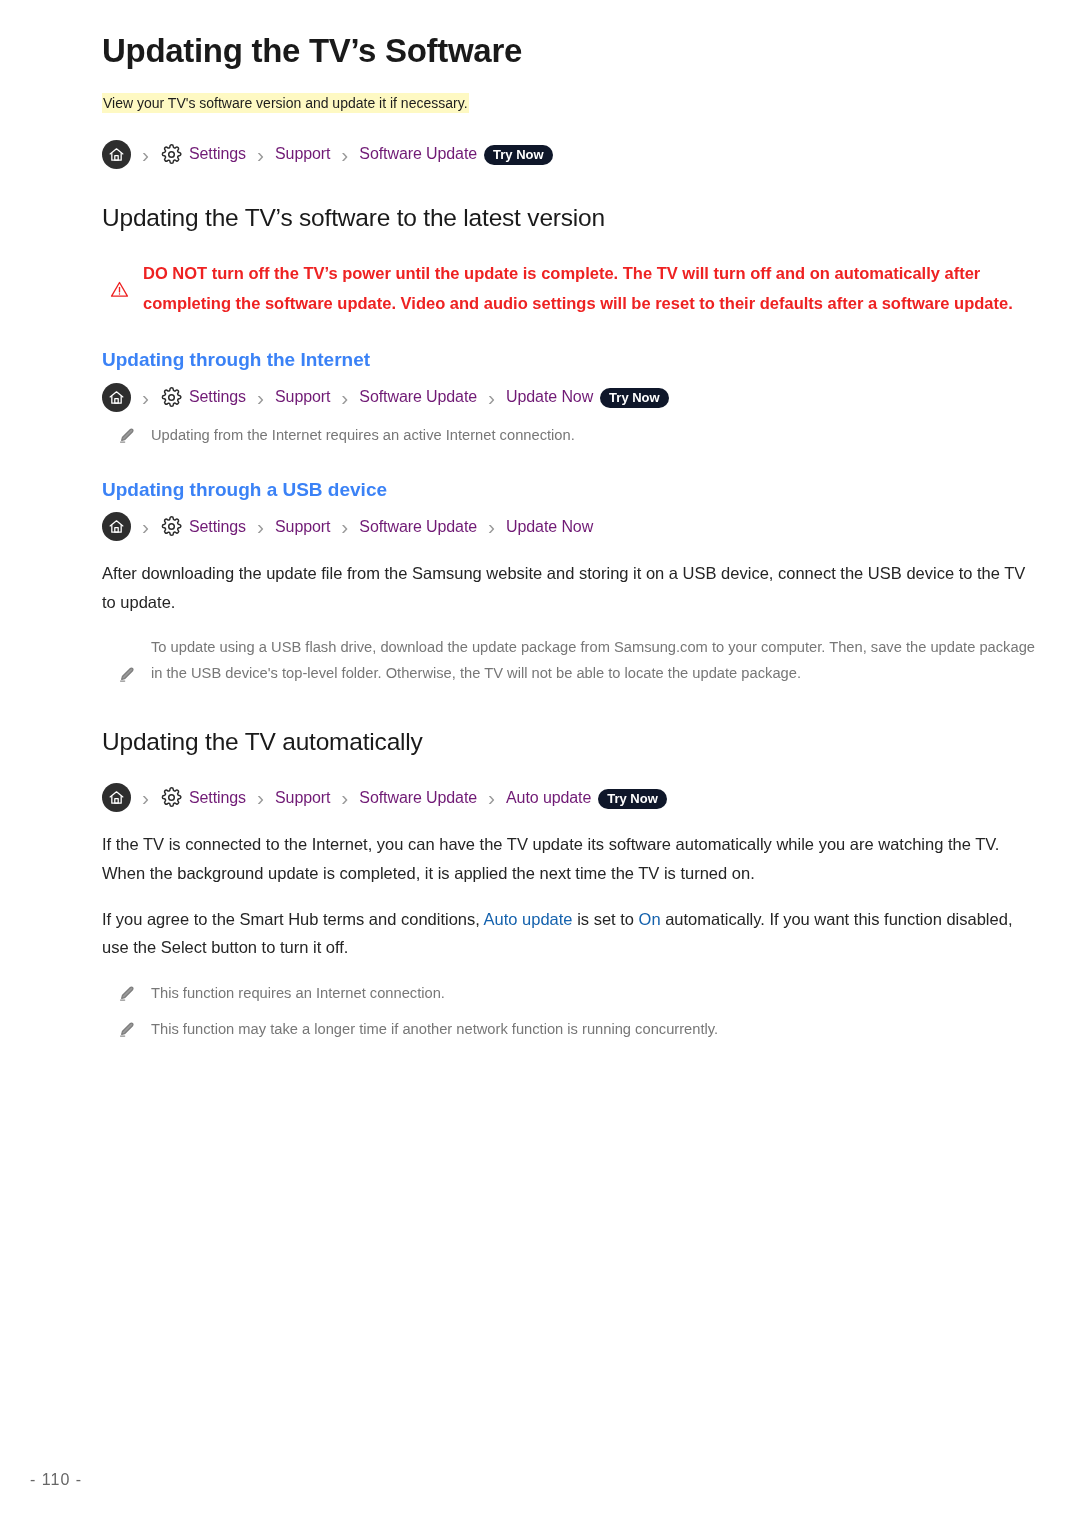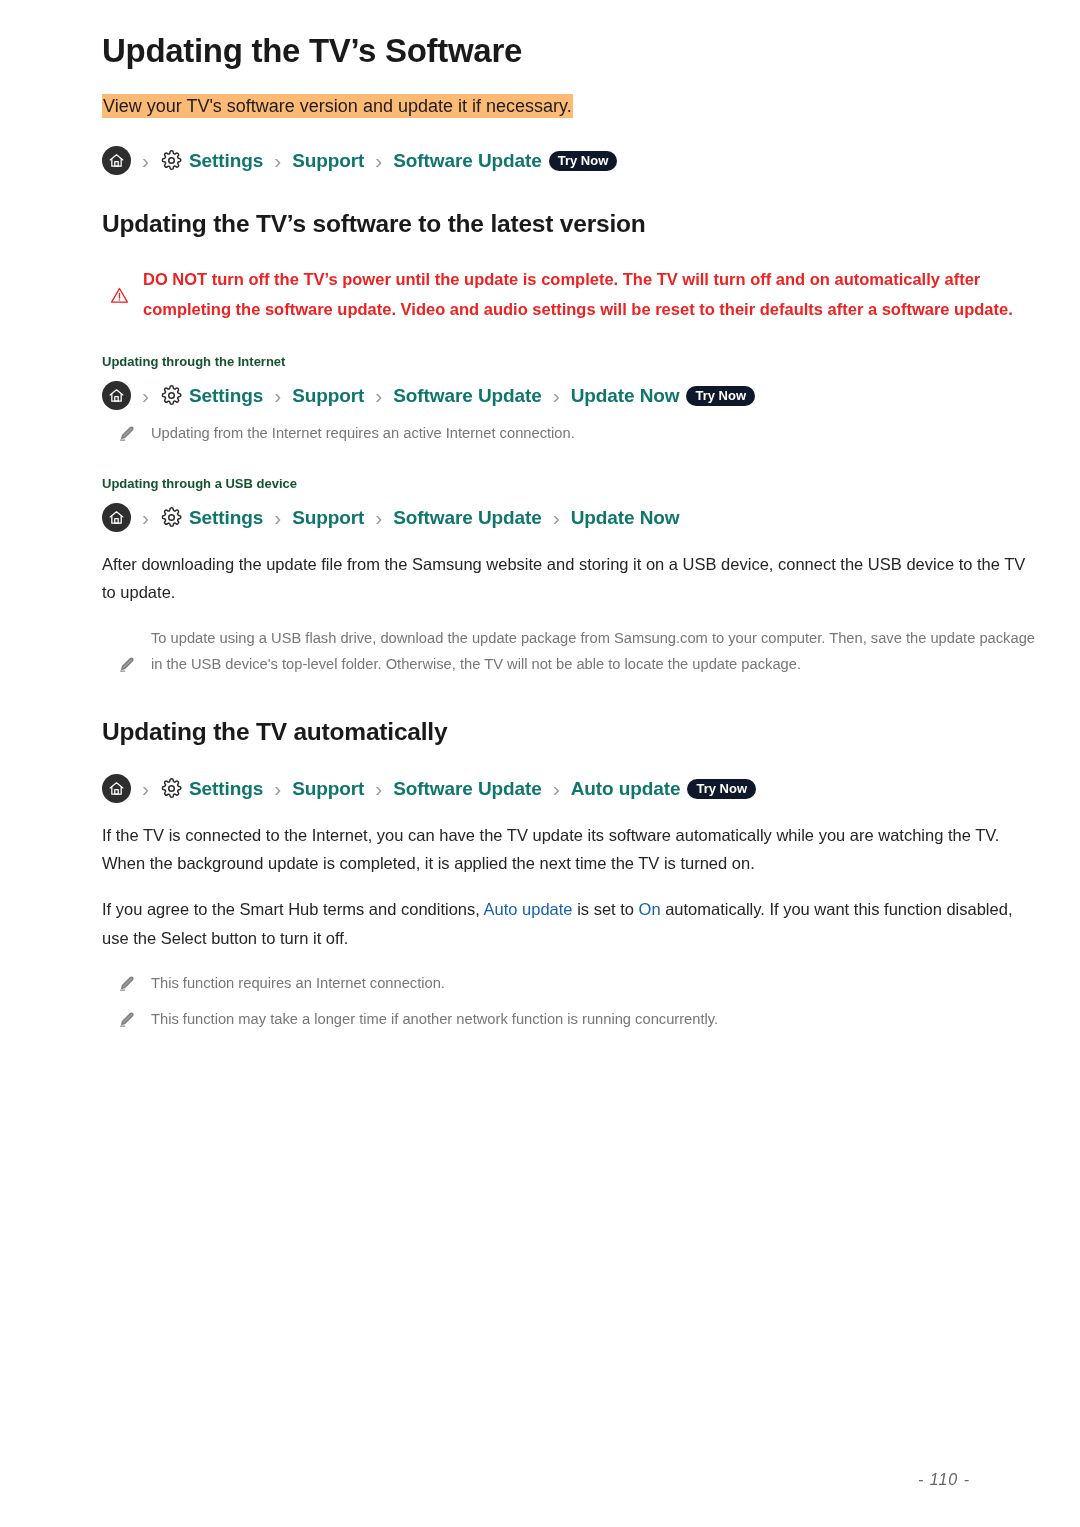--- a/index.html
+++ b/index.html
@@ -26,39 +26,39 @@
     font-size: 33px;
     font-weight: 700;
     color: #1a1a1a;
     letter-spacing: -0.3px;
     margin: 0 0 22px 0;
     line-height: 1.2;
   }
   .subtitle-wrap { margin: 0 0 26px 0; }
   .subtitle {
     display: inline;
-    font-size: 18px;
+    font-size: 14px;
     color: #1d1d1d;
-    background: #fdba74;
+    background: #fef9c3;
     line-height: 1.5;
     padding: 2px 1px;
   }
   .h2 {
     font-size: 24.5px;
-    font-weight: 700;
+    font-weight: 400;
     color: #1a1a1a;
     margin: 34px 0 26px 0;
     letter-spacing: -0.2px;
     line-height: 1.25;
   }
   .h2.tight { margin-top: 40px; }
   .h3 {
-    font-size: 13px;
+    font-size: 19px;
     font-weight: 700;
-    color: #14532d;
+    color: #3b82f6;
     margin: 30px 0 10px 0;
     line-height: 1.3;
   }
 
   
   .breadcrumb {
     display: flex;
     align-items: center;
     flex-wrap: wrap;
     gap: 0px;
@@ -84,23 +84,23 @@
   }
   .bc-gear {
     display: inline-flex;
     align-items: center;
     justify-content: center;
     width: 22px; height: 22px;
     margin-right: 7px;
     flex: 0 0 auto;
   }
   .bc-link {
-    color: #0f766e;
-    font-size: 19px;
-    font-weight: 700;
+    color: #701a75;
+    font-size: 16px;
+    font-weight: 400;
     white-space: nowrap;
     letter-spacing: -0.1px;
   }
   .trynow {
     display: inline-flex;
     align-items: center;
     justify-content: center;
     background: #0f172a;
     color: #ffffff;
     font-size: 13px;
@@ -154,25 +154,24 @@
     line-height: 1.78;
   }
   .note-icon { flex: 0 0 auto; margin-top: 4px; }
 
   
   .page-number {
     position: absolute;
     bottom: 38px;
     left: 0;
     width: 940px;
-    text-align: right;
+    text-align: left;
     font-size: 16px;
     color: #666666;
     letter-spacing: 1px;
-    font-style: italic;
   }
 </style>
 </head>
 <body>
 
 <div class="page">
 
   <h1 class="doc-title">Updating the TV’s Software</h1>
 
   <div class="subtitle-wrap">

